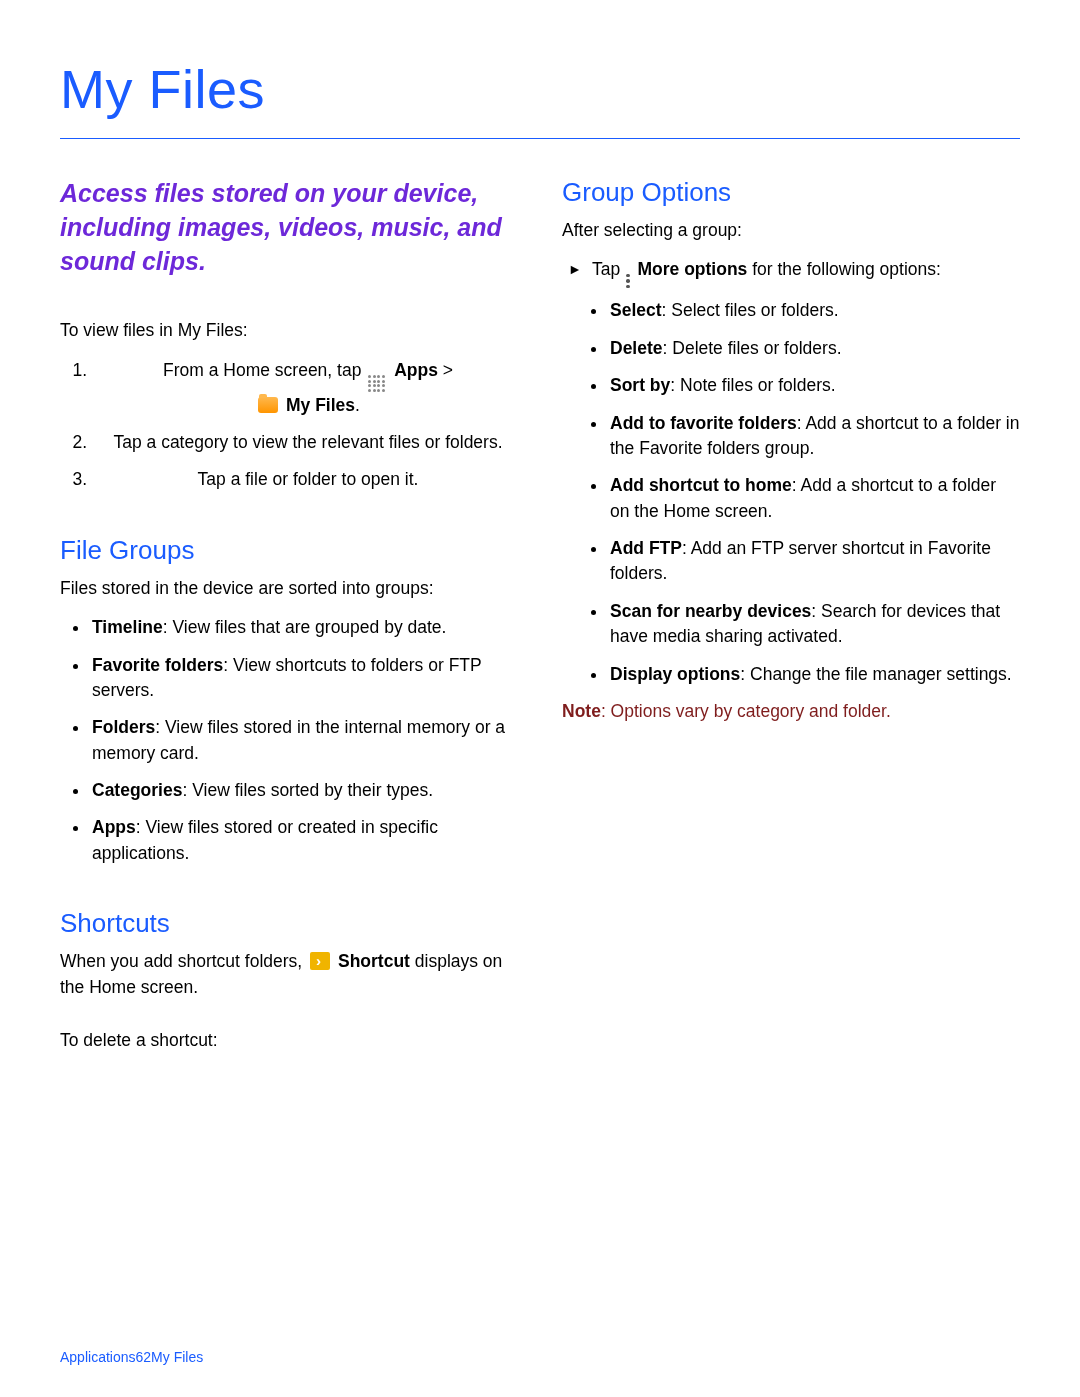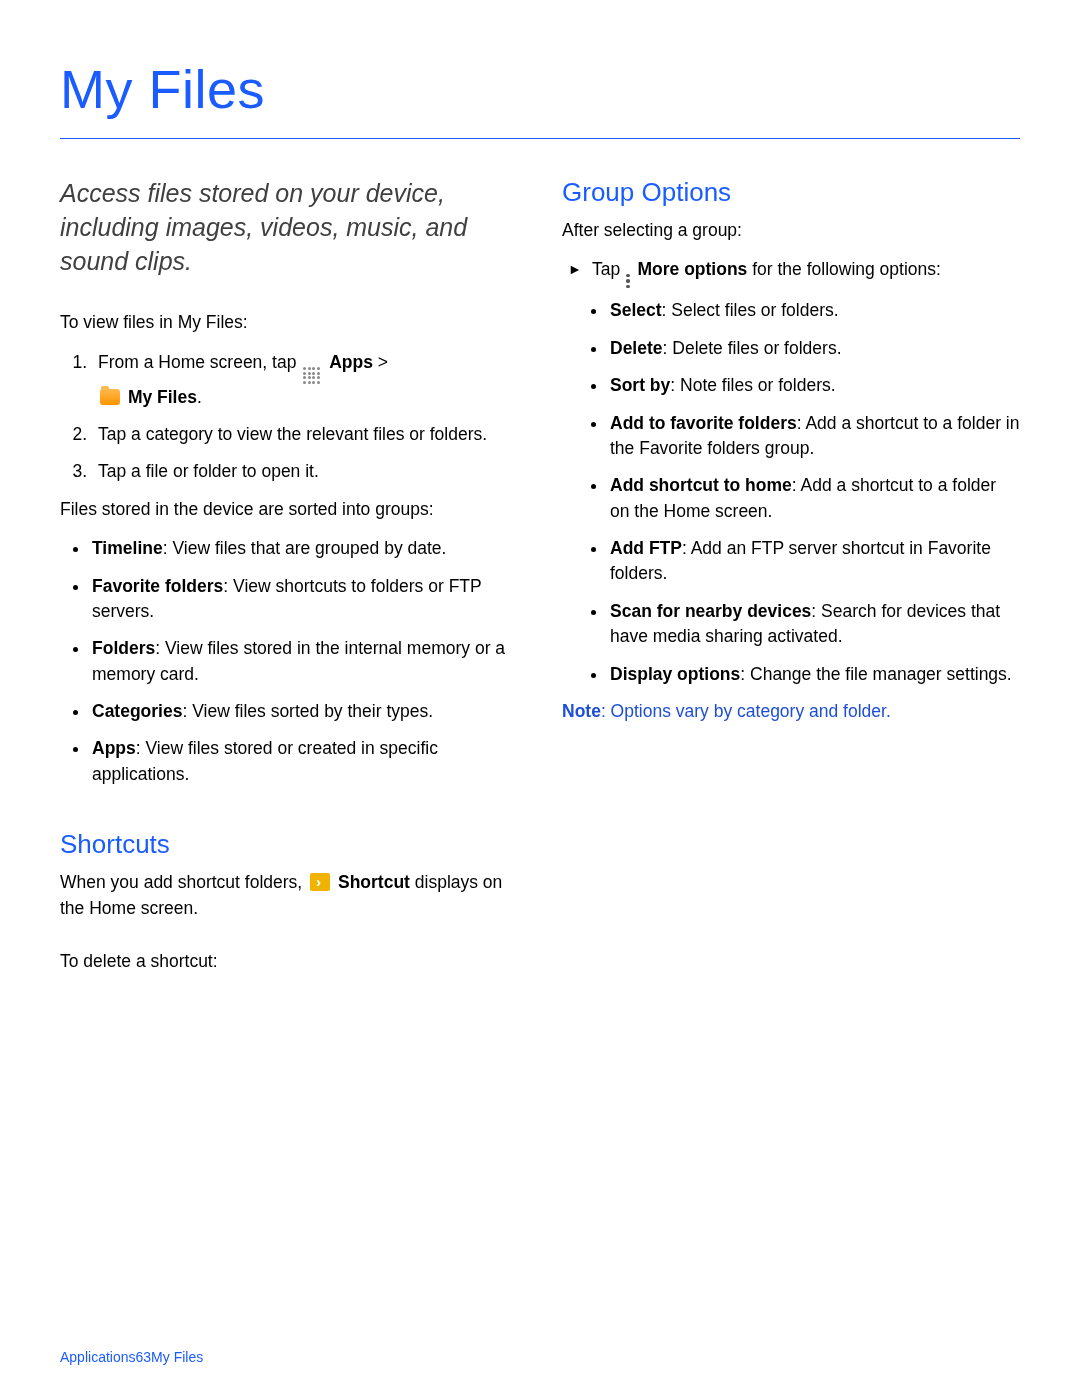--- a/index.html
+++ b/index.html
@@ -26,24 +26,25 @@
   }
   .columns {
     display: flex;
     gap: 44px;
   }
   .col {
     width: 460px;
   }
   .intro {
     font-style: italic;
-    color: #404040;
+    color: #6d28d9;
     font-size: 25px;
     line-height: 1.35;
-    margin-bottom: 32px;
+    margin-bottom: 40px;
+    font-weight: bold;
   }
   .body-text {
     font-size: 17.5px;
     line-height: 1.45;
   }
   p.body-text { margin-bottom: 14px; }
   .section-heading {
     color: #1a5cff;
     font-size: 26px;
     font-weight: 400;
@@ -54,20 +55,21 @@
   ol.steps {
     list-style: decimal;
     padding-left: 32px;
     margin-bottom: 8px;
   }
   ol.steps li {
     font-size: 17.5px;
     line-height: 1.45;
     margin-bottom: 12px;
     padding-left: 6px;
+    text-align: center;
   }
   ul.bullets {
     list-style: disc;
     padding-left: 30px;
   }
   ul.bullets li {
     font-size: 17.5px;
     line-height: 1.45;
     margin-bottom: 12px;
     padding-left: 2px;
@@ -86,21 +88,21 @@
   .arrow-item::before {
     content: "►";
     position: absolute;
     left: 6px;
     top: 2px;
     font-size: 14px;
   }
   b { font-weight: bold; }
   .note {
     font-size: 17.5px;
-    color: #1d4ed8;
+    color: #7f1d1d;
     margin-top: 14px;
   }
   .note .label { font-weight: bold; }
   
   .icon {
     display: inline-block;
     vertical-align: -3px;
     margin: 0 2px;
   }
   .apps-icon {
@@ -202,20 +204,21 @@
             <span></span>
           </span>
         <b>Apps</b><span> &gt; </span><br>
         <span class="folder-icon icon"></span>
         <b>My Files</b><span>.</span>
       </li>
       <li>Tap a category to view the relevant files or folders.</li>
       <li>Tap a file or folder to open it.</li>
     </ol>
 
+    <h2 class="section-heading">File Groups</h2>
     <p class="body-text">Files stored in the device are sorted into groups:</p>
     <ul class="bullets">
       <li><b>Timeline</b><span>: View files that are grouped by date.</span></li>
       <li><b>Favorite folders</b><span>: View shortcuts to folders or FTP servers.</span></li>
       <li><b>Folders</b><span>: View files stored in the internal memory or a memory card.</span></li>
       <li><b>Categories</b><span>: View files sorted by their types.</span></li>
       <li><b>Apps</b><span>: View files stored or created in specific applications.</span></li>
     </ul>
 
     <h2 class="section-heading">Shortcuts</h2>
@@ -252,15 +255,15 @@
       <li><b>Display options</b><span>: Change the file manager settings.</span></li>
     </ul>
     <p class="note">
       <span class="label">Note</span><span>: Options vary by category and folder.</span>
     </p>
   </div>
 </div>
 
 <div class="footer">
   <span>Applications</span>
-  <span>63</span>
+  <span>62</span>
   <span>My Files</span>
 </div>
 
 </body></html>

